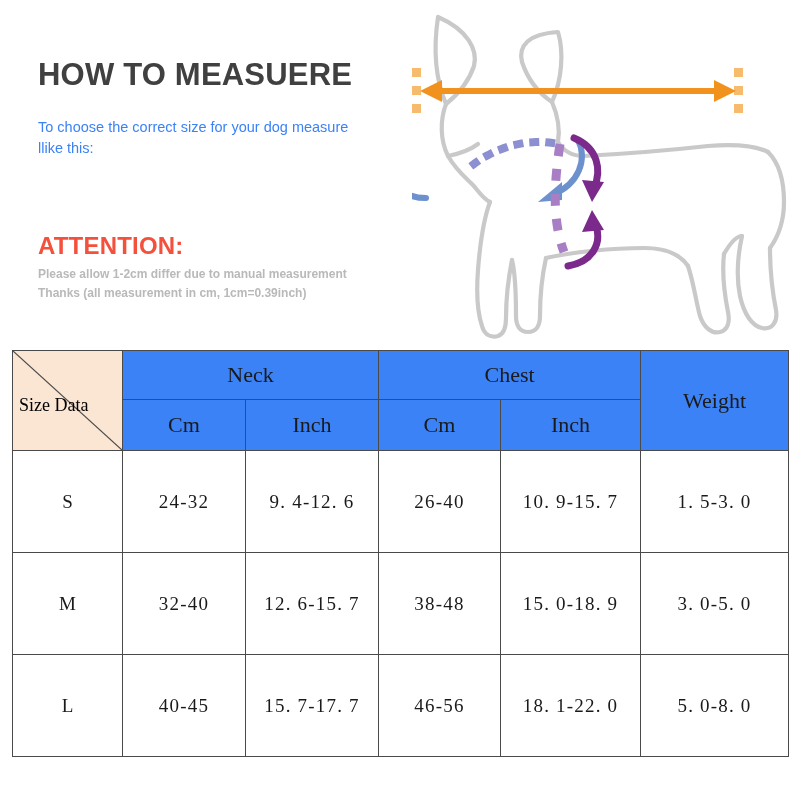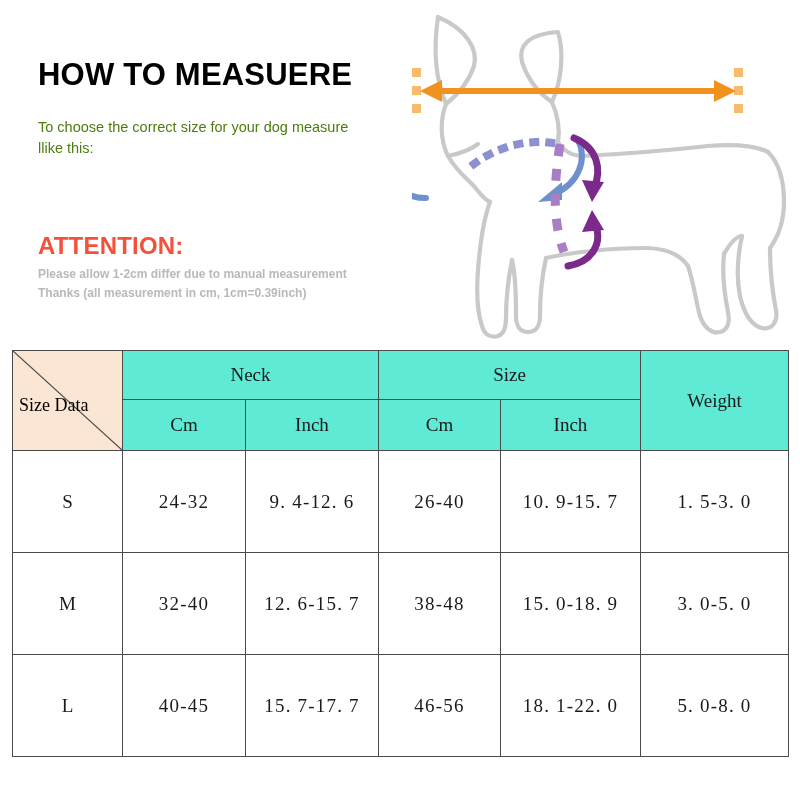--- a/index.html
+++ b/index.html
@@ -26,31 +26,31 @@
 
   
   .info-block { position: absolute; left: 0; top: 0; width: 430px; height: 345px; }
 
   .headline {
     position: absolute;
     left: 38px; top: 57px;
     font-size: 31px;
     font-weight: bold;
     letter-spacing: 0.2px;
-    color: #000000;
+    color: #404040;
     font-family: "Liberation Sans", sans-serif;
     white-space: nowrap;
   }
   .subline {
     position: absolute;
     left: 38px; top: 117px;
     width: 330px;
     font-size: 14.5px;
     line-height: 21px;
-    color: #4d7c0f;
+    color: #3b82f6;
     font-family: "Liberation Sans", sans-serif;
   }
   .attention {
     position: absolute;
     left: 38px; top: 232px;
     font-size: 24px;
     font-weight: bold;
     color: #f4513d;
     letter-spacing: 0.2px;
     font-family: "Liberation Sans", sans-serif;
@@ -92,22 +92,22 @@
   }
   .size-table td {
     border: 1px solid #4a4a4a;
     text-align: center;
     vertical-align: middle;
     color: #1a1a1a;
     font-size: 19px;
     padding: 0;
   }
   .size-table td.hd {
-    background: #5eead4;
-    font-size: 19px;
+    background: #3b82f6;
+    font-size: 22px;
   }
   .size-table td.corner {
     background: #fbe6d4;
     position: relative;
     padding: 0;
   }
   .corner-inner {
     position: relative;
     width: 100%;
     height: 100%;
@@ -249,21 +249,21 @@
       <tr class="row-h1">
         <td class="corner" rowspan="2">
           <div class="corner-inner">
             <svg class="diag" viewBox="0 0 110 98" preserveAspectRatio="none">
               <line x1="0" y1="0" x2="110" y2="98" stroke="#4a4a4a" stroke-width="1.2" vector-effect="non-scaling-stroke"></line>
             </svg>
             <span class="corner-label">Size Data</span>
           </div>
         </td>
         <td class="hd" colspan="2">Neck</td>
-        <td class="hd" colspan="2">Size</td>
+        <td class="hd" colspan="2">Chest</td>
         <td class="hd" rowspan="2">Weight</td>
       </tr>
       <tr class="row-h2">
         <td class="hd">Cm</td>
         <td class="hd">Inch</td>
         <td class="hd">Cm</td>
         <td class="hd">Inch</td>
       </tr>
 
       <tr class="row-d">

